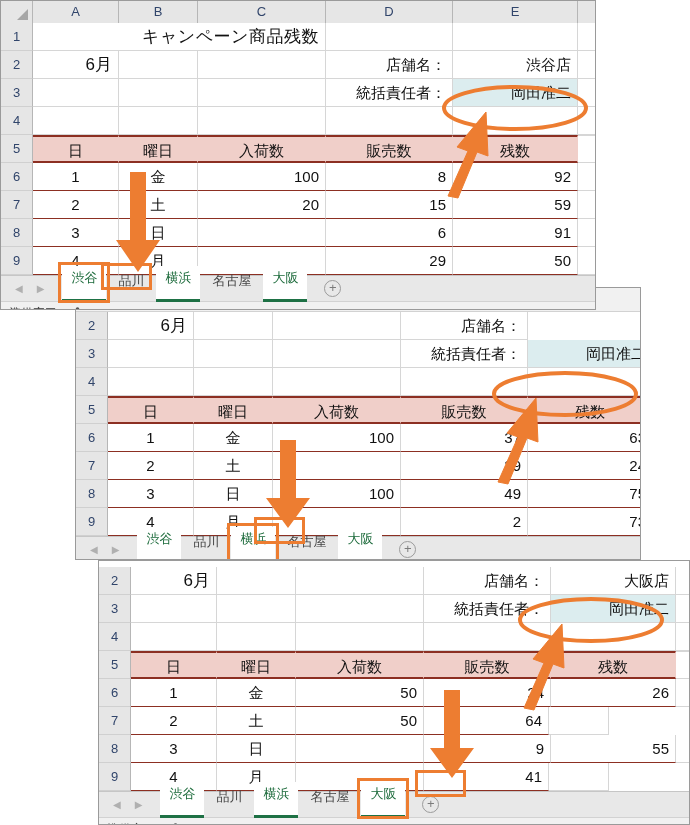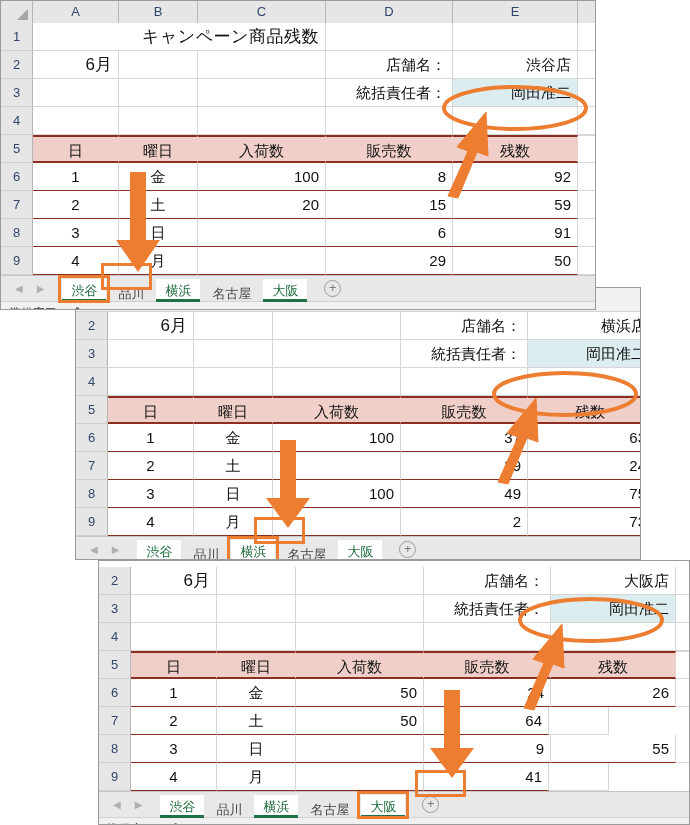--- a/index.html
+++ b/index.html
@@ -99,21 +99,21 @@
     border-top: 1px solid #c6c6c6;
     padding-left: 4px;
     position: relative;
   }
   .navbtns { display: flex; gap: 14px; padding: 0 18px 0 10px; }
   .navarrow { font-size: 10px; color: #b0b0b0; line-height: 26px; }
   .tabs { display: flex; align-items: flex-end; height: 26px; }
   .tab {
     position: relative;
     font-size: 13px;
-    padding: 3px 9px 0;
+    padding: 3px 9px 13px;
     margin-right: 3px;
     color: #444;
     background: transparent;
     line-height: 17px;
     white-space: nowrap;
   }
   .tab.grouped {
     background: #ffffff;
     color: #1b6a3a;
     border-bottom: 3px solid #1e7145;
@@ -314,21 +314,20 @@
         </svg>
       </span>
     </div>
 
     <div class="row">
       <div class="rh">2</div>
       <div class="cell cA lft month-cell">6月</div>
       <div class="cell cB"></div>
       <div class="cell cC"></div>
       <div class="cell cD rgt">店舗名：</div>
-      <div class="cell cE lft">横浜店</div>
 
     </div>
 
     <div class="row">
       <div class="rh">3</div>
       <div class="cell cA"></div>
       <div class="cell cB"></div>
       <div class="cell cC"></div>
       <div class="cell cD rgt">統括責任者：</div>
       <div class="cell cE lft mgr-cell">岡田准二</div>

